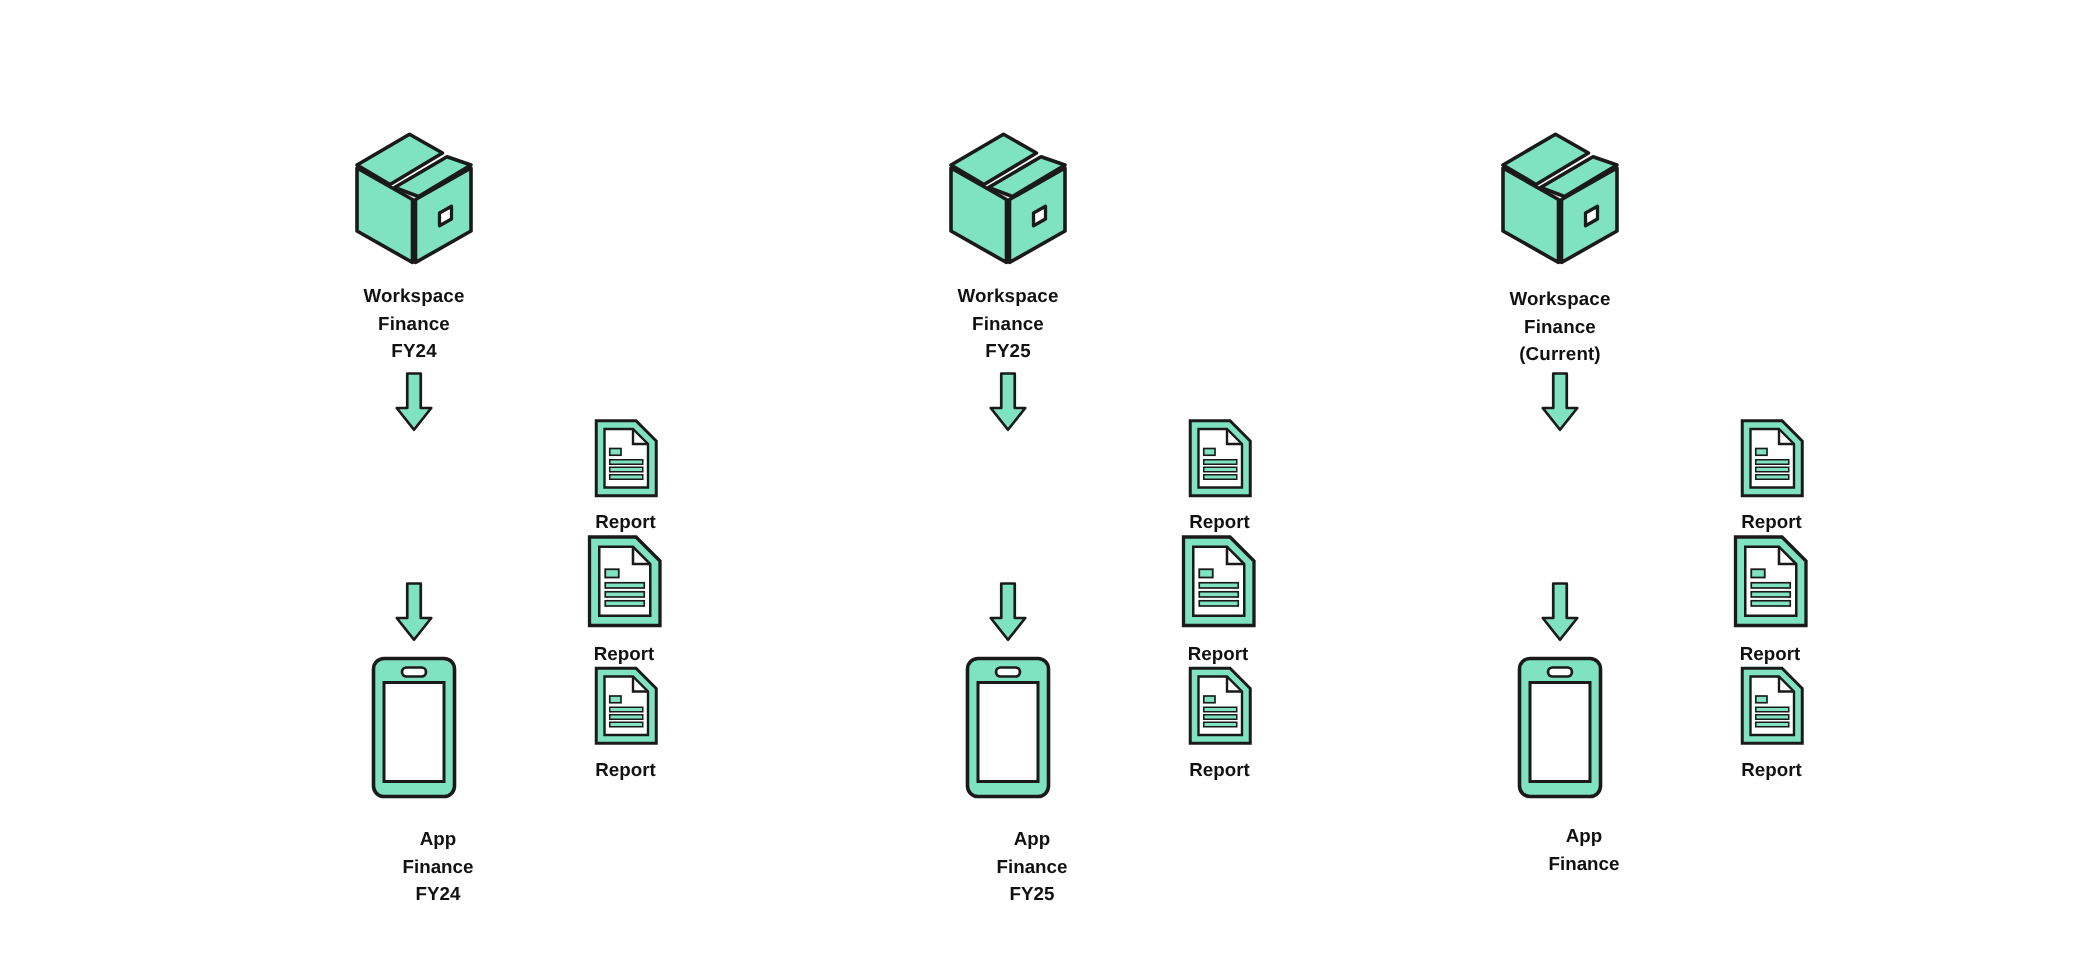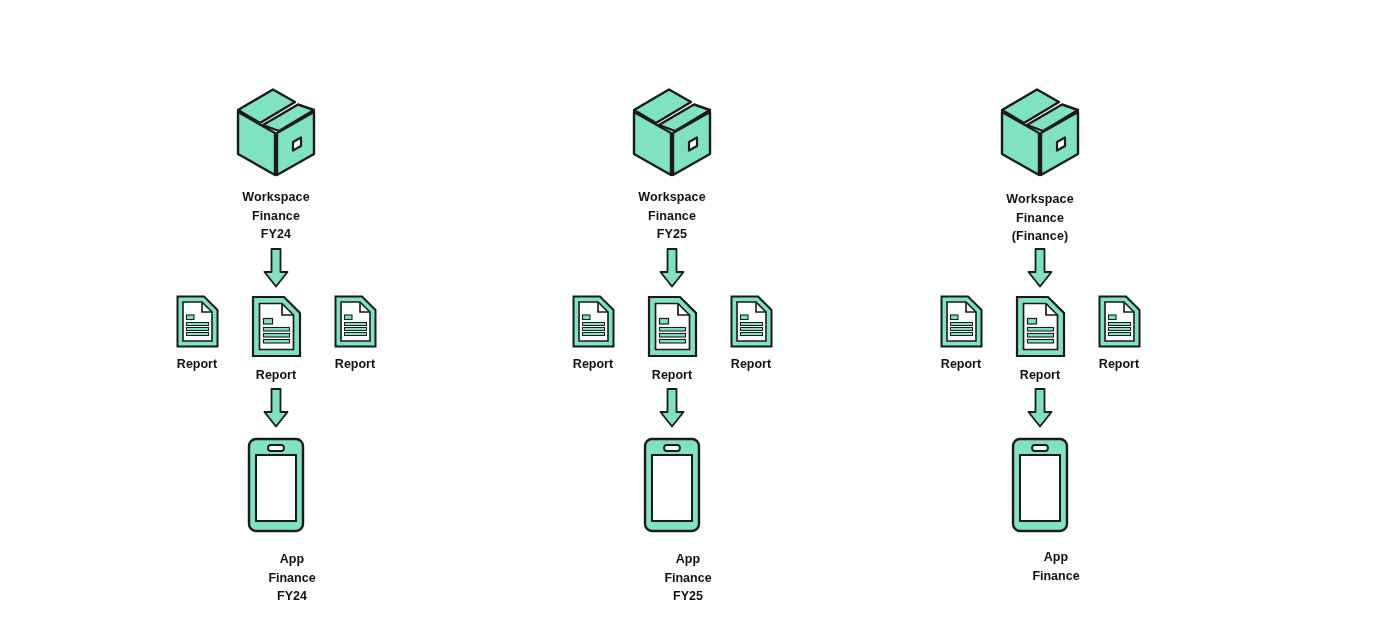--- a/index.html
+++ b/index.html
@@ -60,25 +60,27 @@
     position: absolute;
     left: 50%;
     transform: translateX(-50%);
   }
   .arrow-top { top: 248px; }
   .arrow-bottom { top: 388px; }
 
   
   .reports-row {
     position: absolute;
-    top: 294px;
+    top: 278px;
     left: 0;
     width: 360px;
     display: flex;
     justify-content: center;
+    align-items: flex-end;
+    flex-direction: column;
   }
   .report-item {
     display: flex;
     flex-direction: column;
     align-items: center;
   }
   .report-item.small { width: 78px; }
   .report-item.big { width: 80px; }
 
   .report-label {
@@ -314,21 +316,21 @@
         <path d="M79 26 L42 47 L42 89 L79 68 Z" fill="#7FE3C1" stroke="#1A1A1A" stroke-width="2.4" stroke-linejoin="round"></path>
         <path d="M3 24 L38 3.5 L60 16 L25 37 Z" fill="#7FE3C1" stroke="#1A1A1A" stroke-width="2.4" stroke-linejoin="round"></path>
         <path d="M28 39 L63 18.5 L79 24 L44 45 Z" fill="#7FE3C1" stroke="#1A1A1A" stroke-width="2.4" stroke-linejoin="round"></path>
         <path d="M58 56 L66 51.5 L66 60 L58 64.5 Z" fill="#ffffff" stroke="#1A1A1A" stroke-width="2.2" stroke-linejoin="round"></path>
       </svg>
     </div>
 
     <div class="workspace-label">
       <div>Workspace</div>
       <div>Finance</div>
-      <div>(Finance)</div>
+      <div>(Current)</div>
     </div>
 
     <div class="arrow-wrap arrow-top">
       <svg width="26" height="40" viewBox="0 0 26 40">
         <path d="M8.5 1 L17.5 1 L17.5 24 L24.5 24 L13 38.5 L1.5 24 L8.5 24 Z" fill="#7FE3C1" stroke="#1A1A1A" stroke-width="1.8" stroke-linejoin="round"></path>
       </svg>
     </div>
 
     <div class="reports-row">
       <div class="report-item small">

